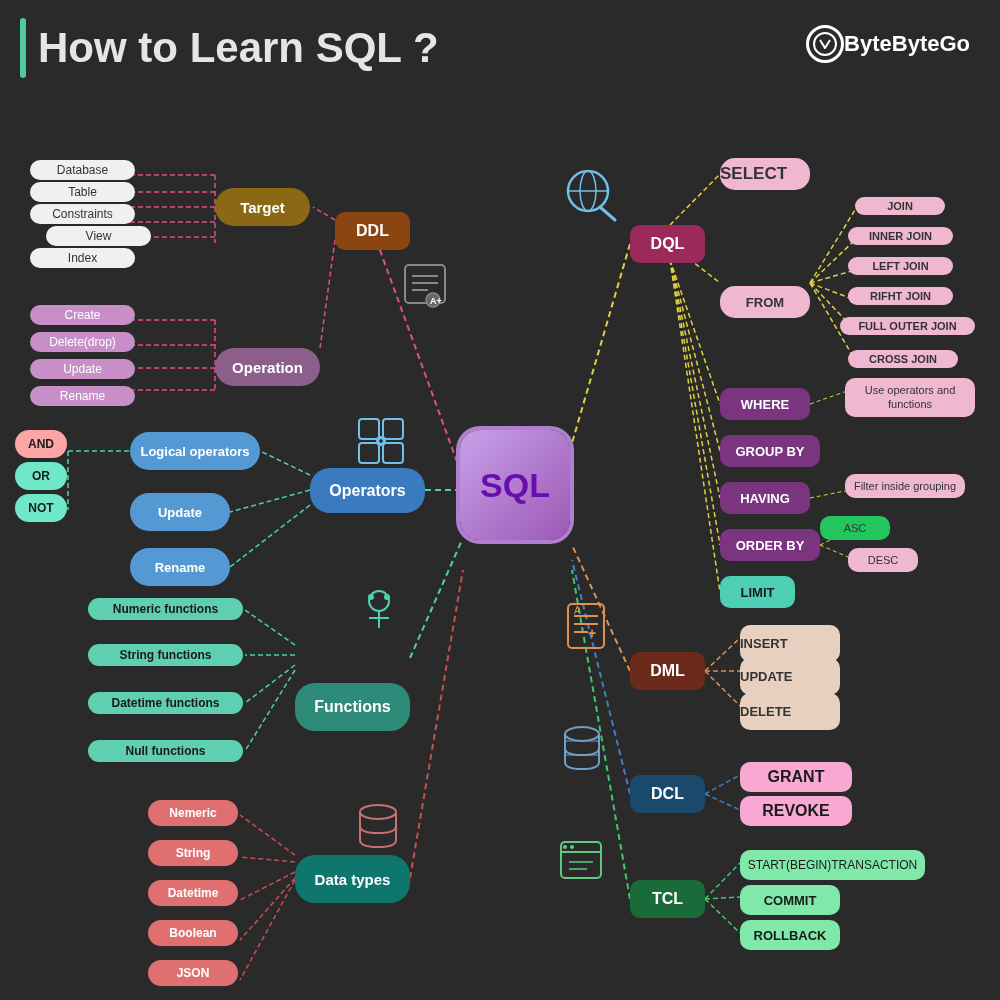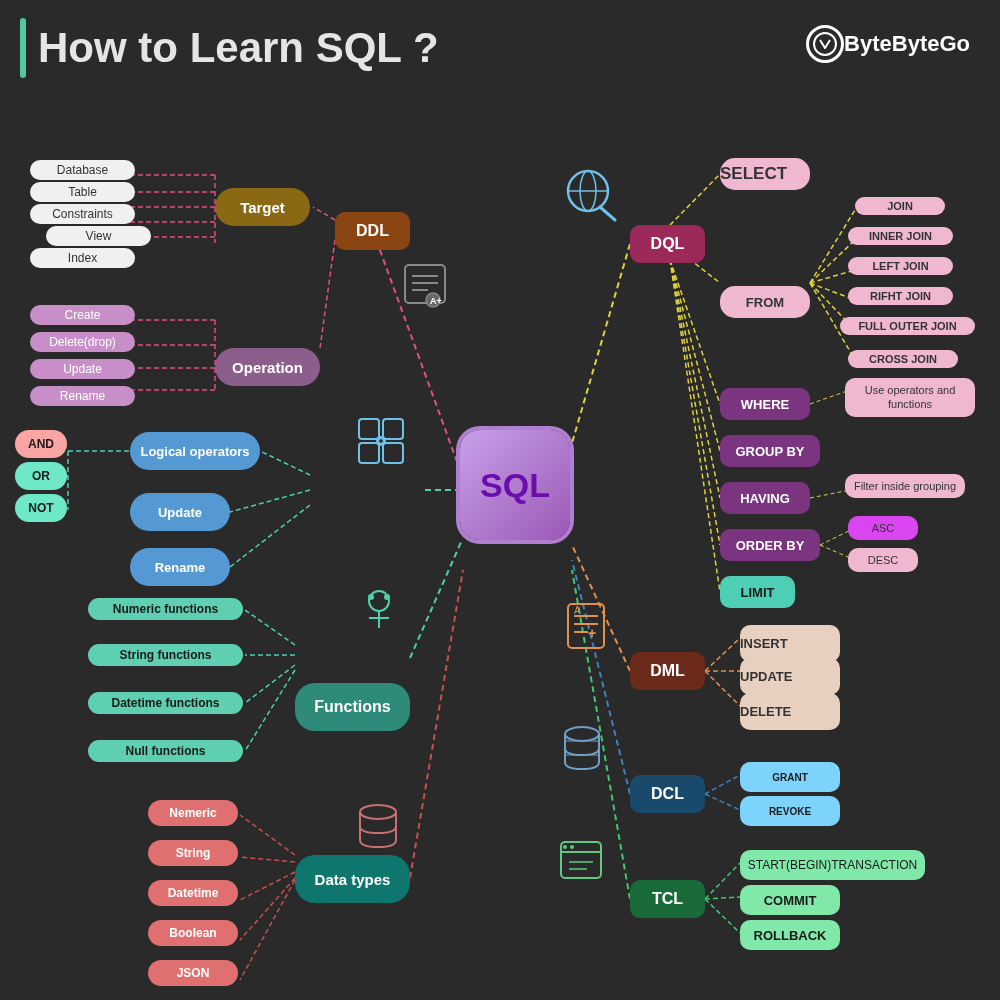--- a/index.html
+++ b/index.html
@@ -450,29 +450,29 @@
       height: 38px;
       border-radius: 10px;
       display: flex;
       align-items: center;
       justify-content: center;
       font-weight: bold;
       font-size: 16px;
     }
     .dcl-item {
       position: absolute;
-      background: #7dd3fc;
+      background: #f9a8d4;
       color: #1a1a1a;
       border-radius: 10px;
-      width: 100px;
+      width: 112px;
       height: 30px;
       display: flex;
       align-items: center;
       justify-content: center;
-      font-size: 10px;
+      font-size: 16px;
       font-weight: 600;
     }
 
     
     .tcl-box {
       position: absolute;
       top: 880px;
       left: 630px;
       background: #1a6b3a;
       color: white;
@@ -711,20 +711,23 @@
       <rect x="4" y="4" width="20" height="20" rx="3" fill="none" stroke="#70c0e8" stroke-width="2"></rect>
       <rect x="28" y="4" width="20" height="20" rx="3" fill="none" stroke="#70c0e8" stroke-width="2"></rect>
       <rect x="4" y="28" width="20" height="20" rx="3" fill="none" stroke="#70c0e8" stroke-width="2"></rect>
       <rect x="28" y="28" width="20" height="20" rx="3" fill="none" stroke="#70c0e8" stroke-width="2"></rect>
       <circle cx="26" cy="26" r="5" fill="#70c0e8"></circle>
       <line x1="24" y1="26" x2="28" y2="26" stroke="#2a2a2a" stroke-width="1.5"></line>
       <line x1="26" y1="24" x2="26" y2="28" stroke="#2a2a2a" stroke-width="1.5"></line>
     </svg>
   </div>
 
+  <div class="operators-box">
+    <span>Operators</span>
+  </div>
 
   <div class="log-op-box">
     <span>Logical operators</span>
   </div>
   <div class="update-box">
     <span>Update</span>
   </div>
   <div class="rename-box">
     <span>Rename</span>
   </div>
@@ -851,21 +854,21 @@
   </div>
 
   <div class="note-box" style="top:474px;left:845px;width:120px;">
     <span>Filter inside grouping</span>
   </div>
 
   <div class="orderby-box">
     <span>ORDER BY</span>
   </div>
 
-  <div class="note-box" style="top:516px;left:848px;width:70px;background:#d946ef;">
+  <div class="note-box" style="top:516px;left:820px;width:70px;background:#22c55e;">
     <span>ASC</span>
   </div>
   <div class="note-box" style="top:548px;left:848px;width:70px;background:#f0b8d0;">
     <span>DESC</span>
   </div>
 
   <div class="limit-box">
     <span>LIMIT</span>
   </div>
 

